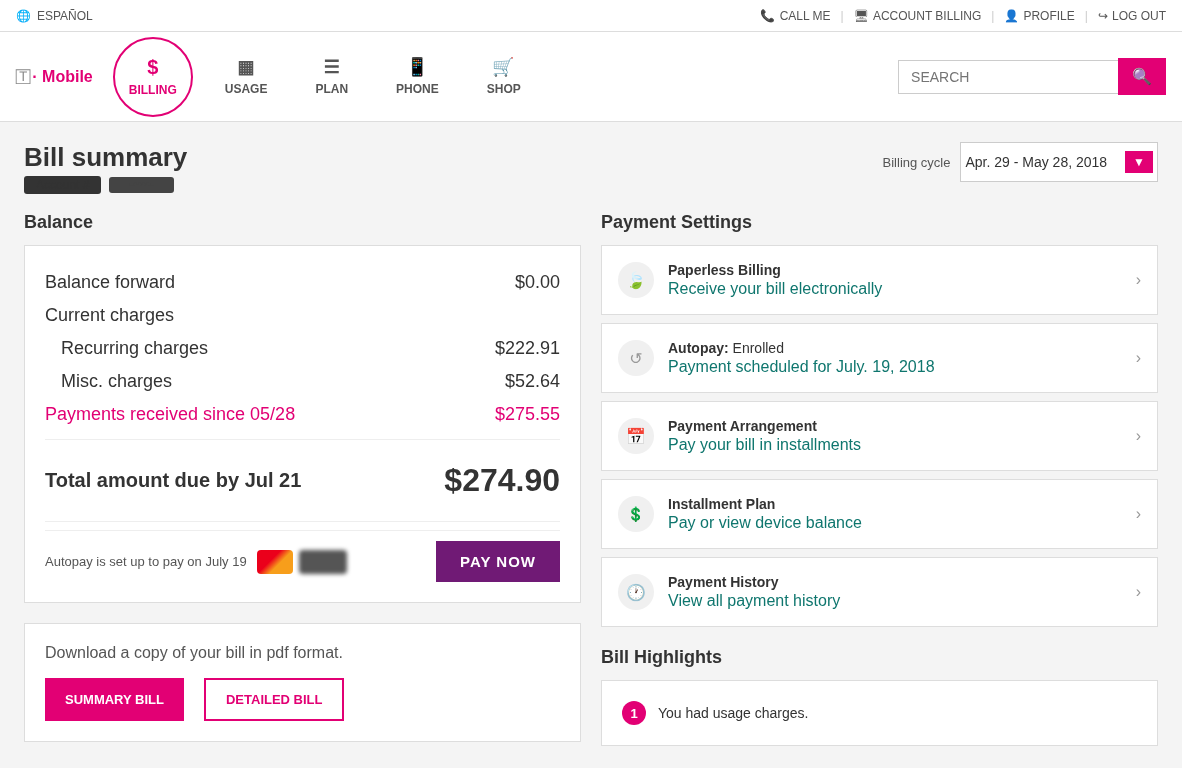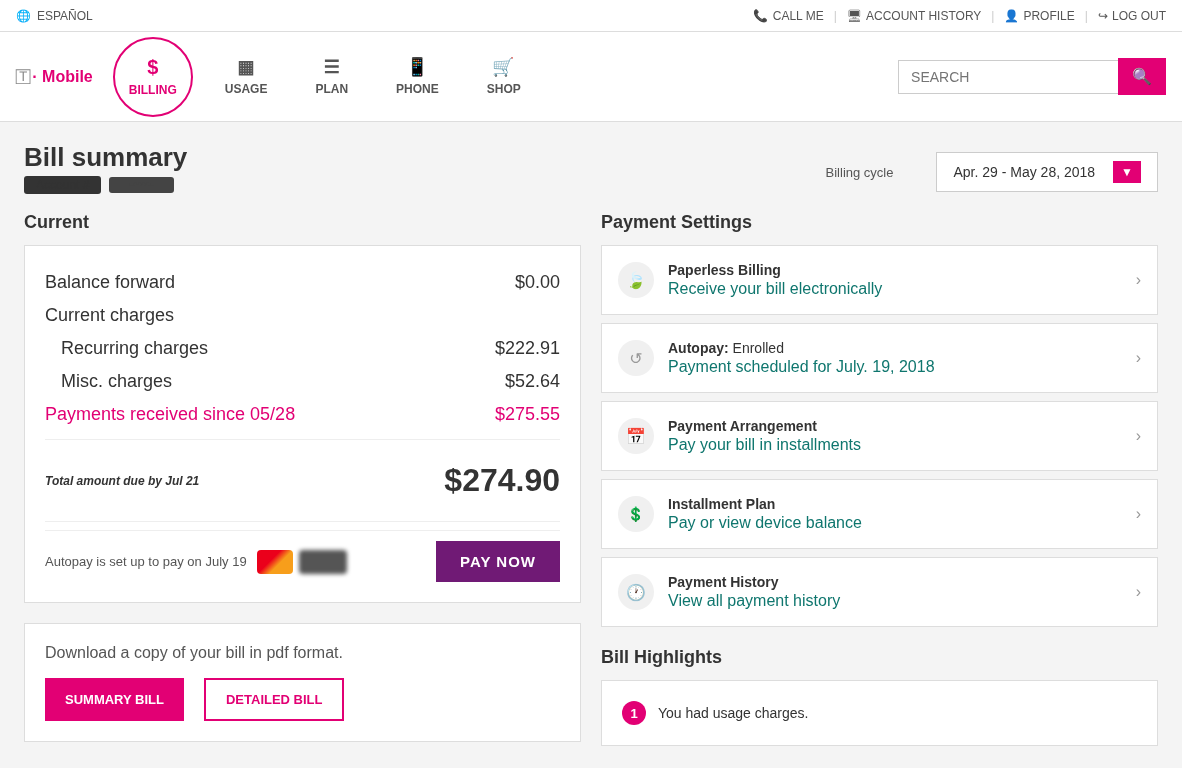--- a/index.html
+++ b/index.html
@@ -72,39 +72,38 @@
       border-right: none;
     }
     .search-btn {
       background: #e20074; border: none; color: #fff;
       padding: 9px 14px; cursor: pointer; font-size: 16px;
     }
 
     
     .main { padding: 20px 24px; }
     .page-header {
-      display: flex; align-items: flex-end;
+      display: flex; align-items: flex-start;
       justify-content: space-between; margin-bottom: 20px;
     }
     .page-title { font-size: 26px; font-weight: bold; color: #333; }
     .account-num { font-size: 13px; color: #333; margin-top: 4px; }
     .account-num span {
       background: #333; color: #333; border-radius: 3px;
       padding: 2px 12px; font-size: 12px;
     }
     .billing-cycle-selector {
       display: flex; align-items: center; gap: 10px;
     }
     .billing-cycle-label { font-size: 13px; color: #555; }
     .billing-cycle-dropdown {
       display: flex; align-items: center;
       border: 1px solid #ccc; background: #fff;
-      padding: 8px 16px; font-size: 14px; cursor: pointer;
+      padding: 8px 4px; font-size: 14px; cursor: pointer;
       gap: 10px;
-      margin-left: 33px;
     }
     .billing-cycle-dropdown .chevron {
       background: #e20074; color: #fff;
       padding: 4px 8px; font-size: 12px; margin-left: 8px;
     }
 
     
     .two-col { display: flex; gap: 20px; }
     .col-left { flex: 1; }
     .col-right { flex: 1; }
@@ -124,21 +123,21 @@
       display: flex; justify-content: space-between;
       padding: 6px 0; font-size: 18px;
     }
     .balance-row.indent { padding-left: 16px; }
     .balance-row.pink { color: #e20074; }
     .balance-divider { border: none; border-top: 1px solid #eee; margin: 8px 0; }
     .total-row {
       display: flex; justify-content: space-between;
       align-items: center; padding: 14px 0;
     }
-    .total-label { font-size: 12px; font-weight: bold; font-style: italic; }
+    .total-label { font-size: 20px; font-weight: bold; }
     .total-amount { font-size: 32px; font-weight: bold; color: #333; }
 
     .autopay-section {
       display: flex; align-items: center; justify-content: space-between;
       padding-top: 10px; border-top: 1px solid #eee;
     }
     .autopay-left { display: flex; align-items: center; gap: 10px; font-size: 13px; color: #555; }
     .card-icons { display: flex; gap: 6px; align-items: center; }
     .card-mc {
       width: 36px; height: 24px; border-radius: 4px; background: linear-gradient(135deg, #eb001b 40%, #f79e1b 60%);
@@ -210,21 +209,21 @@
     <span>ESPAÑOL</span>
   </div>
   <div class="top-bar-right">
     <a href="#">
       <span>📞</span>
       <span>CALL ME</span>
     </a>
     <span class="top-bar-divider">|</span>
     <a href="#">
       <span>🖥</span>
-      <span>ACCOUNT HISTORY</span>
+      <span>ACCOUNT BILLING</span>
     </a>
     <span class="top-bar-divider">|</span>
     <a href="#">
       <span>👤</span>
       <span>PROFILE</span>
     </a>
     <span class="top-bar-divider">|</span>
     <a href="#">
       <span>↪</span>
       <span>LOG OUT</span>
@@ -283,21 +282,21 @@
         <span>Apr. 29 - May 28, 2018</span>
         <span class="chevron">▼</span>
       </div>
     </div>
   </div>
 
   <div class="two-col">
 
     <div class="col-left">
 
-      <div class="section-title">Current</div>
+      <div class="section-title">Balance</div>
       <div class="card">
         <div class="balance-row">
           <span>Balance forward</span>
           <span>$0.00</span>
         </div>
         <div class="balance-row">
           <span>Current charges</span>
         </div>
         <div class="balance-row indent">
           <span>Recurring charges</span>

